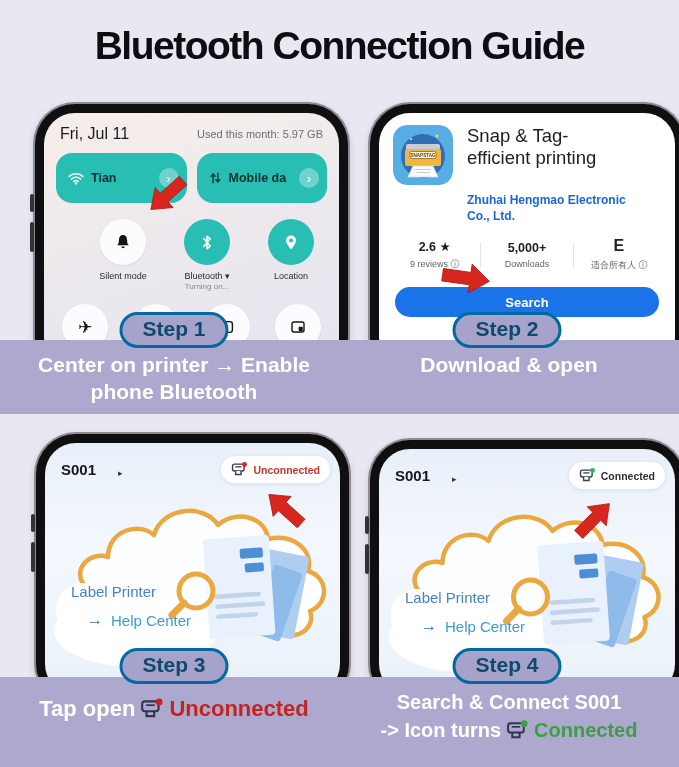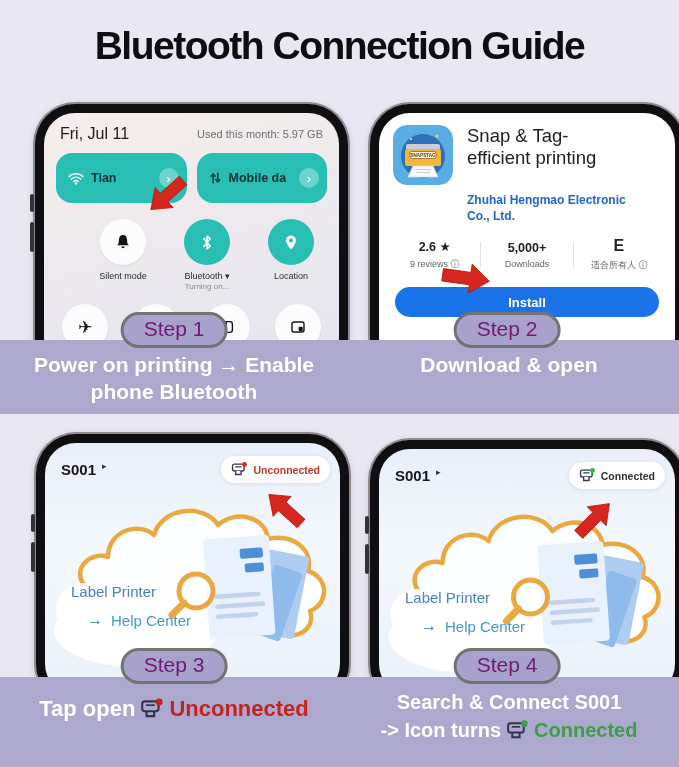--- a/index.html
+++ b/index.html
@@ -55,37 +55,37 @@
   .statval{font-size:12.5px;color:#202124;font-weight:bold;}
   .statval.age{font-size:16px;font-weight:bold;letter-spacing:1px;}
   .statlabel{font-size:9px;color:#5F6368;margin-top:4px;}
   .statdiv{width:1px;height:26px;background:#E4E4E7;}
   .install{margin:15px 16px 0 16px;height:30px;border-radius:18px;background:#1A73E8;color:#fff;
            font-size:13px;font-weight:bold;display:flex;align-items:center;justify-content:center;}
 
   
   .s3{background:linear-gradient(180deg,#E9EFF9 0%,#F3F8FD 40%,#EAF1FA 100%);}
   .toprow{display:flex;justify-content:space-between;align-items:center;padding:13px 10px 0 16px;}
-  .device{font-size:15px;color:#16161b;font-weight:bold;display:flex;align-items:flex-start;gap:6px;}
+  .device{font-size:15px;color:#16161b;font-weight:bold;display:flex;align-items:flex-end;gap:22px;}
   .device .caret{font-size:9px;color:#333;}
   .statuspill{background:#fff;border-radius:16px;padding:5px 10px;display:flex;align-items:center;gap:5px;
               box-shadow:0 1px 4px rgba(30,30,70,.10);}
   .statustext{font-size:10.5px;font-weight:bold;}
   .red{color:#C2362B;} .darktxt{color:#2e2e33;}
   .illus{position:absolute;left:0;top:50px;width:100%;height:190px;}
   .lp-title{position:absolute;left:26px;top:140px;font-size:15px;color:#4B80C2;z-index:3;}
   .lp-link{position:absolute;left:42px;top:168px;font-size:15px;color:#3D9BD0;z-index:3;display:flex;gap:8px;align-items:center;}
   .lp-link .go{color:#2F6FBE;font-weight:bold;font-size:16px;}
 
   
   .red-arrow{position:absolute;z-index:4;}
 
   
-  .steppill{position:absolute;z-index:6;transform:translateX(-50%);background:#A7A2CB;border:3px solid #737373;
-            border-radius:24px;color:#701a75;font-weight:normal;font-size:21px;padding:2px 20px 4px 20px;white-space:nowrap;}
+  .steppill{position:absolute;z-index:6;transform:translateX(-50%);background:#A7A2CB;border:3px solid #0369a1;
+            border-radius:24px;color:#0c4a6e;font-weight:bold;font-size:21px;padding:2px 20px 4px 20px;white-space:nowrap;}
   #sp1{left:174px;top:312px;} #sp2{left:507px;top:312px;}
   #sp3{left:174px;top:648px;} #sp4{left:507px;top:648px;}
   .caption{position:absolute;z-index:6;color:#fff;font-weight:bold;text-align:center;font-size:21px;line-height:1.3;}
   #cap1{left:8px;top:351px;width:332px;}
   #cap2{left:346px;top:351px;width:326px;}
   #cap3{left:8px;top:695px;width:332px;font-size:22px;}
   #cap4{left:346px;top:688px;width:326px;font-size:20px;line-height:1.4;}
   .unconnected{color:#C5231D;}
   .connected{color:#3E9E46;}
   .cap-ico{vertical-align:-5px;margin:0 5px;}
@@ -221,21 +221,21 @@
         <div class="stat">
           <div class="statval">5,000+</div>
           <div class="statlabel">Downloads</div>
         </div>
         <div class="statdiv"></div>
         <div class="stat">
           <div class="statval age">E</div>
           <div class="statlabel">适合所有人 ⓘ</div>
         </div>
       </div>
-      <div class="install">Install</div>
+      <div class="install">Search</div>
       <svg class="red-arrow" style="left:62px;top:148px;transform:rotate(188deg);" width="50" height="34" viewBox="0 0 36 24">
         <path d="M1 12 L15 1.5 V7.5 H35 V16.5 H15 V22.5 Z" fill="#D7261E" stroke="#AD1A10" stroke-width="0.6"></path>
       </svg>
     </div>
   </div>
 
   <div class="phone" id="phone3">
     <div class="sidebtn" style="left:-5px;top:80px;height:18px;"></div>
     <div class="sidebtn" style="left:-5px;top:108px;height:30px;"></div>
     <div class="screen s3">
@@ -335,21 +335,21 @@
 
   <div class="band" id="band1"></div>
   <div class="band" id="band2"></div>
 
   <div class="steppill" id="sp1">Step 1</div>
   <div class="steppill" id="sp2">Step 2</div>
   <div class="steppill" id="sp3">Step 3</div>
   <div class="steppill" id="sp4">Step 4</div>
 
   <div class="caption" id="cap1">
-    <div>Power on printing → Enable</div>
+    <div>Center on printer → Enable</div>
     <div>phone Bluetooth</div>
   </div>
   <div class="caption" id="cap2">
     <div>Download &amp; open</div>
   </div>
   <div class="caption" id="cap3">
     <span>Tap open</span><svg class="cap-ico" width="24" height="24" viewBox="0 0 22 22">
       <rect x="2" y="4" width="15" height="9" rx="2.5" fill="none" stroke="#33334D" stroke-width="1.9"></rect>
       <path d="M5.5 7.5 H13.5" stroke="#33334D" stroke-width="1.6"></path>
       <path d="M6 13 V17.5 H13 V13" fill="none" stroke="#33334D" stroke-width="1.9"></path>

